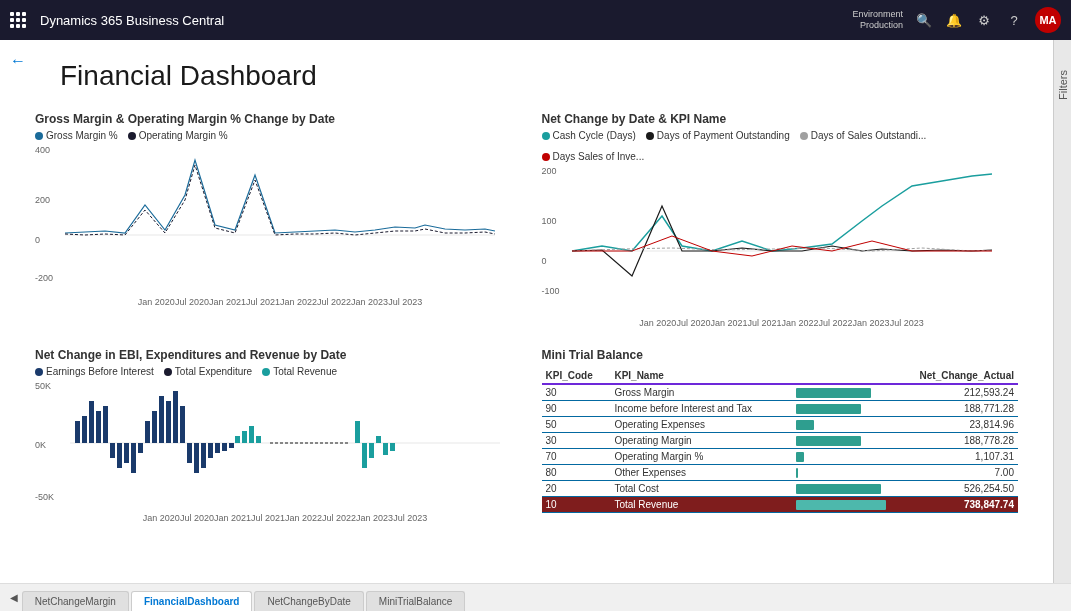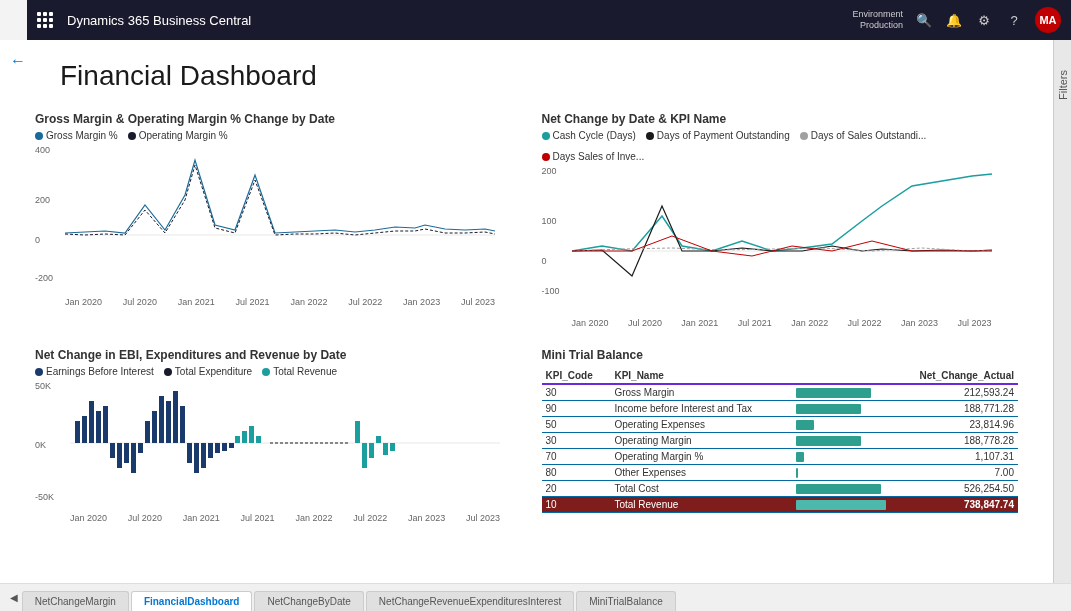--- a/index.html
+++ b/index.html
@@ -8,21 +8,20 @@
     
     .nav-bar {
       background: #1a1a2e;
       height: 40px;
       display: flex;
       align-items: center;
       padding: 0 10px;
       color: white;
       font-size: 12px;
       justify-content: space-between;
-      margin-left: 27px;
     }
     .nav-left { display: flex; align-items: center; gap: 8px; }
     .nav-right { display: flex; align-items: center; gap: 12px; }
     .nav-grid-icon { display: grid; grid-template-columns: repeat(3,4px); gap: 2px; margin-right: 6px; }
     .nav-grid-icon span { width: 4px; height: 4px; background: white; display: block; border-radius: 1px; }
     .env-badge { font-size: 10px; text-align: right; line-height: 1.2; }
     .nav-icon { width: 18px; height: 18px; display: flex; align-items: center; justify-content: center; font-size: 13px; color: #ccc; cursor: pointer; }
     .avatar { width: 26px; height: 26px; border-radius: 50%; background: #c00000; display: flex; align-items: center; justify-content: center; font-size: 11px; font-weight: bold; color: white; }
 
     
@@ -123,21 +122,21 @@
     .y-axis-label {
       font-size: 9px;
       color: #666;
       position: absolute;
       left: 0;
     }
 
     
     .x-axis {
       display: flex;
-      justify-content: space-between;
+      justify-content: center;
       font-size: 9px;
       color: #666;
       margin-top: 2px;
     }
 
     svg.chart-svg {
       overflow: visible;
     }
 
     
@@ -528,17 +527,16 @@
       <span class="filters-label">Filters</span>
     </div>
   </div>
 
   <div class="tab-bar">
     <span class="scroll-arrow">◀</span>
     <div id="tab-container" style="display:flex;">
         <div class="tab-item">NetChangeMargin</div>
         <div class="tab-item active">FinancialDashboard</div>
         <div class="tab-item">NetChangeByDate</div>
-        <div class="tab-item">NetChangeRevenueExpendituresInterest</div>
         <div class="tab-item">MiniTrialBalance</div>
       </div>
   </div>
 </div>
 
 </body></html>

